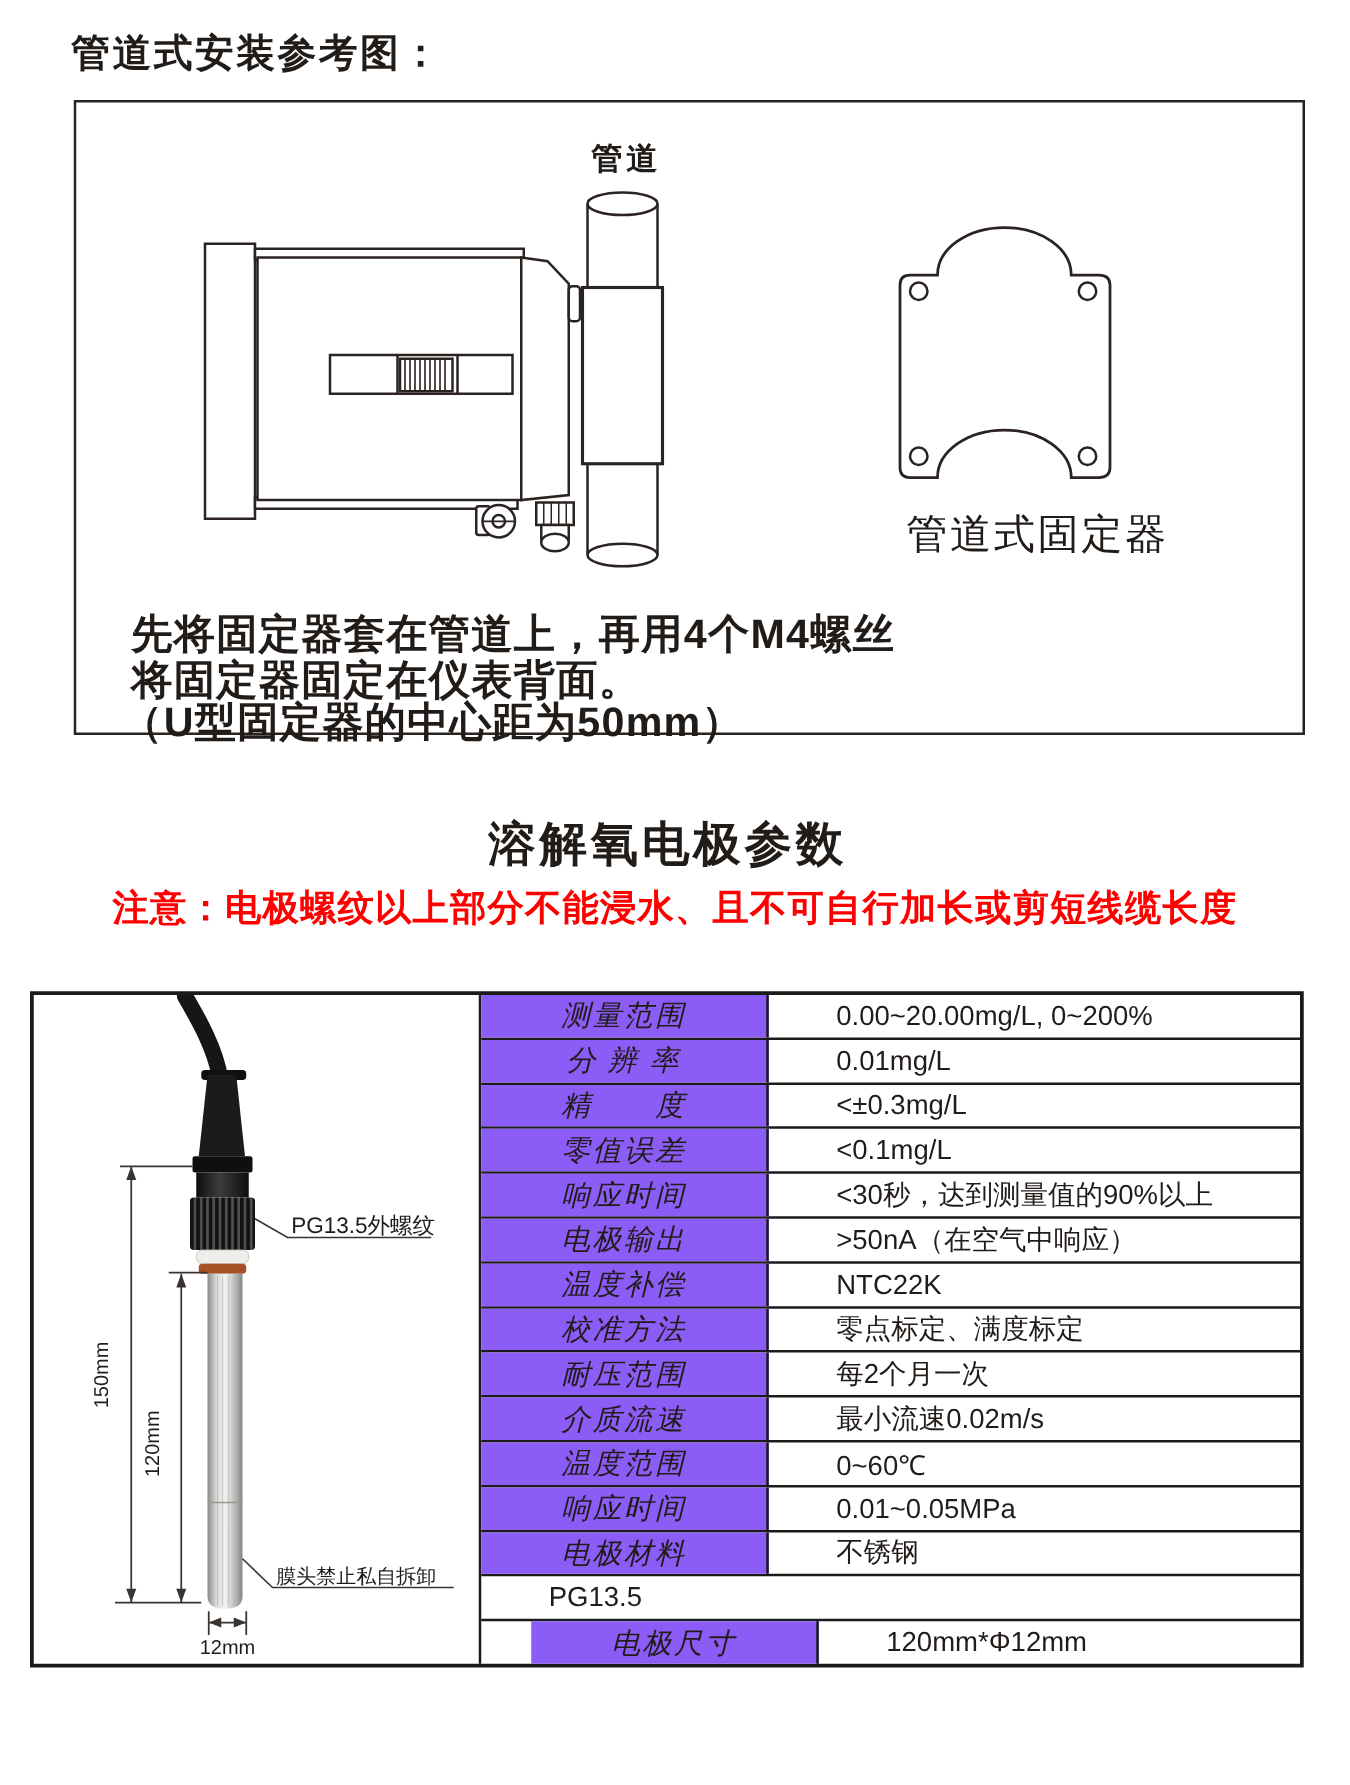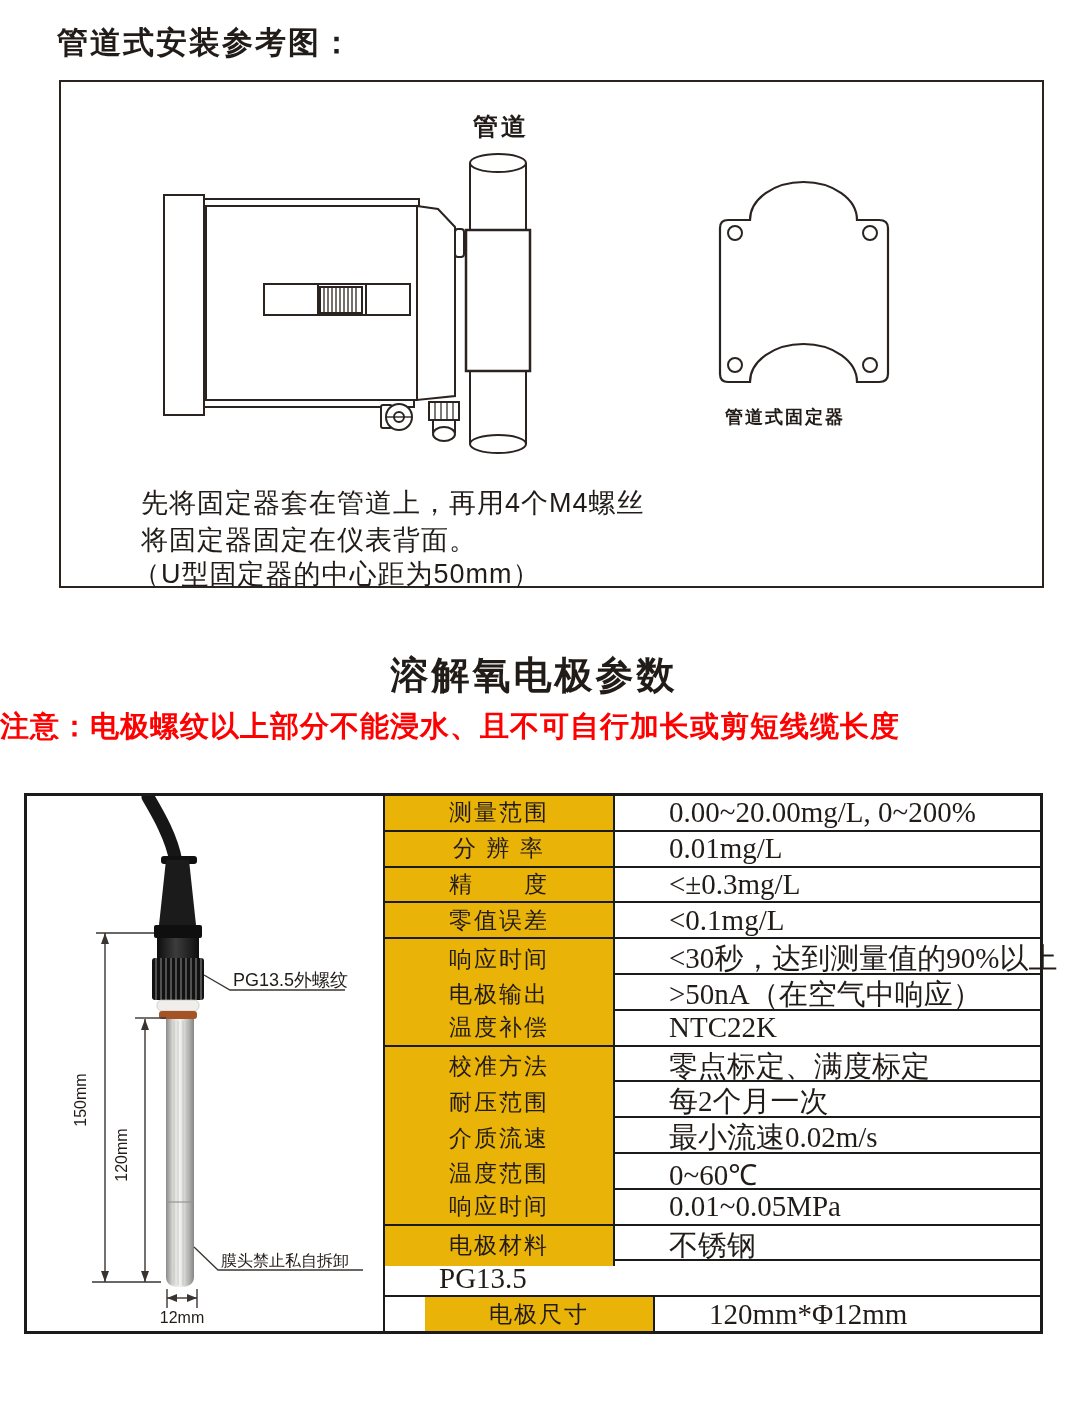--- a/index.html
+++ b/index.html
@@ -3,43 +3,43 @@
 <meta charset="utf-8">
 <style>
   html,body{margin:0;padding:0;background:#ffffff;}
   .page{position:relative;width:1080px;height:1428px;background:#fff;overflow:hidden;
         font-family:"Liberation Sans",sans-serif;color:#221c19;}
   .abs{position:absolute;}
 
   
   .doc-title{left:57px;top:22px;font-size:31px;font-weight:600;letter-spacing:2px;}
   .section-title{left:0;right:12px;top:650px;text-align:center;font-size:38px;font-weight:700;letter-spacing:3px;}
-  .warning-line{left:0;right:0;top:707px;text-align:left;font-size:29px;font-weight:700;color:#fe0000;letter-spacing:1px;}
+  .warning-line{left:0;right:0;top:707px;text-align:center;font-size:29px;font-weight:700;color:#fe0000;letter-spacing:1px;}
 
   
   .diagram-box{left:59px;top:80px;width:981px;height:504px;border:2px solid #2b2320;}
   .diagram-box svg{position:absolute;left:0;top:0;}
   .pipe-label{left:412px;top:28px;font-size:25px;font-weight:600;letter-spacing:3px;}
-  .fixture-label{left:664px;top:323px;font-size:18px;font-weight:700;letter-spacing:2px;}
-  .instr{font-size:27px;font-weight:400;letter-spacing:1px;white-space:nowrap;margin-left:36px;}
+  .fixture-label{left:664px;top:323px;font-size:33px;font-weight:400;letter-spacing:2px;}
+  .instr{font-size:33px;font-weight:700;letter-spacing:1px;white-space:nowrap;}
   .instr-1{left:44px;top:403px;}
   .instr-2{left:44px;top:440px;}
   .instr-3{left:36px;top:474px;}
 
   
   .spec-box{left:24px;top:793px;width:1013px;height:535px;border:3px solid #1b1b1b;}
   .probe-svg{position:absolute;left:0;top:0;}
   .spec-table{position:absolute;left:356px;top:0;width:657px;height:535px;
               border-left:2.5px solid #1b1b1b;display:flex;flex-direction:column;box-sizing:border-box;}
   .spec-row{flex:1 1 0;display:grid;grid-template-columns:230px 1fr;border-bottom:2.5px solid #1b1b1b;min-height:0;}
   .spec-row:last-child{border-bottom:none;padding-left:40px;}
-  .spec-label{background:#eab308;border-right:2.5px solid #1b1b1b;display:flex;align-items:center;
-              justify-content:center;font-size:23px;letter-spacing:2px;white-space:pre;}
+  .spec-label{background:#8b5cf6;border-right:2.5px solid #1b1b1b;display:flex;align-items:center;
+              justify-content:center;font-size:23px;letter-spacing:2px;white-space:pre;font-style:italic;}
   .spec-value{display:flex;align-items:center;padding-left:54px;
-              font-family:Liberation Serif, serif;font-size:29px;white-space:pre;text-align:center;}
+              font-family:Liberation Sans, sans-serif;font-size:22px;white-space:pre;text-align:center;}
 
   svg text{font-family:"Liberation Sans",sans-serif;fill:#221c19;}
 </style>
 </head>
 <body>
 
 <div class="page">
 
   <div class="abs doc-title">管道式安装参考图：</div>
 

